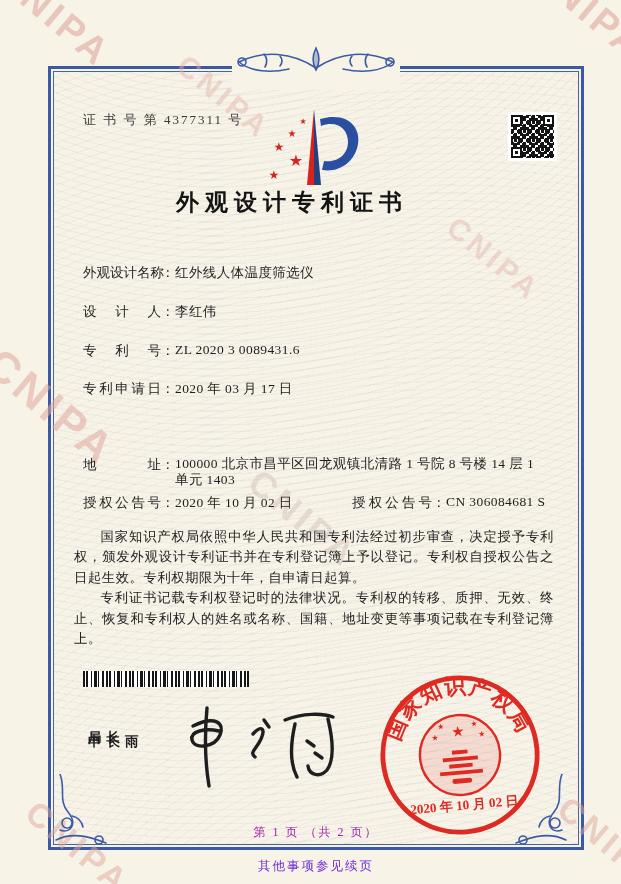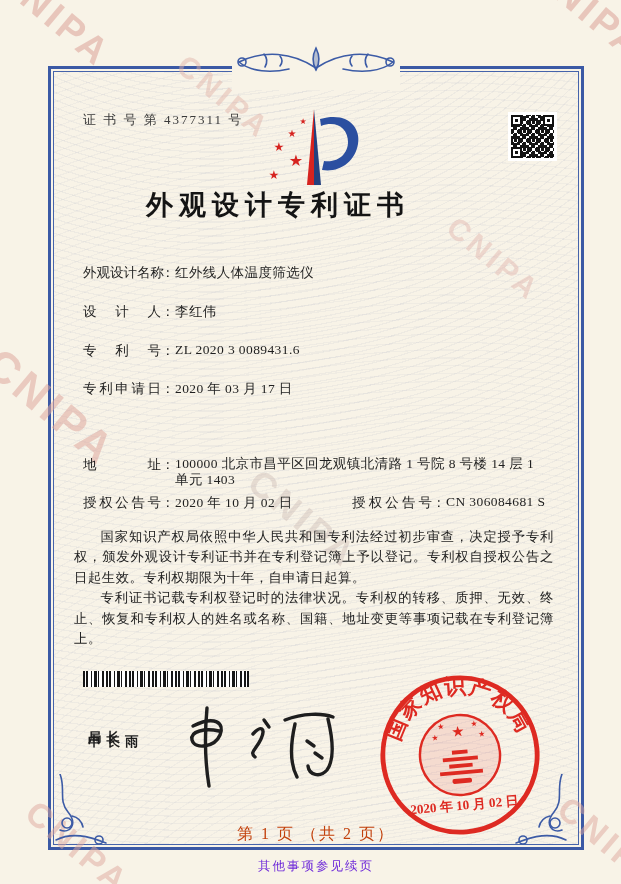--- a/index.html
+++ b/index.html
@@ -30,21 +30,21 @@
   .qr{position:absolute;left:508px;top:112px;width:49px;height:49px;background:#fff;box-sizing:border-box;padding:3px;z-index:5;}
   .qr-noise{position:relative;width:100%;height:100%;
     background:
       repeating-conic-gradient(#141414 0% 25%, rgba(0,0,0,0) 25% 50%) 0 0/6px 6px,
       repeating-conic-gradient(rgba(0,0,0,0) 0% 25%, #141414 25% 50%) 2px 1px/9px 9px,
       #fff;}
   .finder{position:absolute;width:11px;height:11px;border:2px solid #111;background:#fff;box-sizing:border-box;}
   .finder::after{content:"";position:absolute;left:2px;top:2px;width:3px;height:3px;background:#111;}
   .finder.tl{left:0;top:0;} .finder.tr{right:0;top:0;} .finder.bl{left:0;bottom:0;}
 
-  .title{position:absolute;left:36px;top:187px;width:484px;text-align:center;font-size:27px;font-weight:bold;
+  .title{position:absolute;left:50px;top:187px;width:484px;text-align:center;font-size:23px;font-weight:bold;
          letter-spacing:6px;color:#141414;z-index:5;}
 
   
   .frow{position:absolute;left:83px;font-size:13.5px;color:#1f1f1f;z-index:5;white-space:nowrap;}
   .flabel{display:inline-block;width:78px;text-align:justify;text-align-last:justify;vertical-align:top;}
   .fcolon{display:inline-block;width:14px;vertical-align:top;}
   .fvalue{letter-spacing:.4px;}
   .fvalue.wrap{display:inline-block;width:362px;white-space:normal;line-height:16px;}
   .frow.pair2{left:352px;}
   .frow.pair2 .flabel{width:80px;}
@@ -63,22 +63,22 @@
   
   .signer{position:absolute;left:88px;font-size:13.5px;color:#1d1d1d;letter-spacing:5px;z-index:5;font-weight:bold;}
   .signer.t1{top:729px;}
   .signer.t2{top:733px;}
   .sig-svg{position:absolute;left:165px;top:698px;z-index:5;}
 
   
   .seal{position:absolute;left:377px;top:672px;width:166px;height:166px;z-index:6;transform:rotate(-5deg);opacity:.95;}
 
   
-  .page-num{position:absolute;left:48px;top:824px;width:536px;text-align:center;font-size:16px;
-            letter-spacing:2px;color:#c2410c;z-index:5;}
+  .page-num{position:absolute;left:48px;top:824px;width:536px;text-align:center;font-size:12px;
+            letter-spacing:2px;color:#a21caf;z-index:5;}
   .cont-note{position:absolute;left:48px;top:858px;width:536px;text-align:center;font-size:12.5px;
              letter-spacing:2px;color:#6d28d9;z-index:5;}
 </style>
 </head>
 <body>
 
 <div class="page">
 
   <span class="wm" style="left:-14px;top:-6px;font-size:38px;color:rgba(222,168,158,.60)">CNIPA</span>
   <span class="wm" style="left:520px;top:-12px;font-size:38px;color:rgba(222,168,158,.60)">CNIPA</span>

